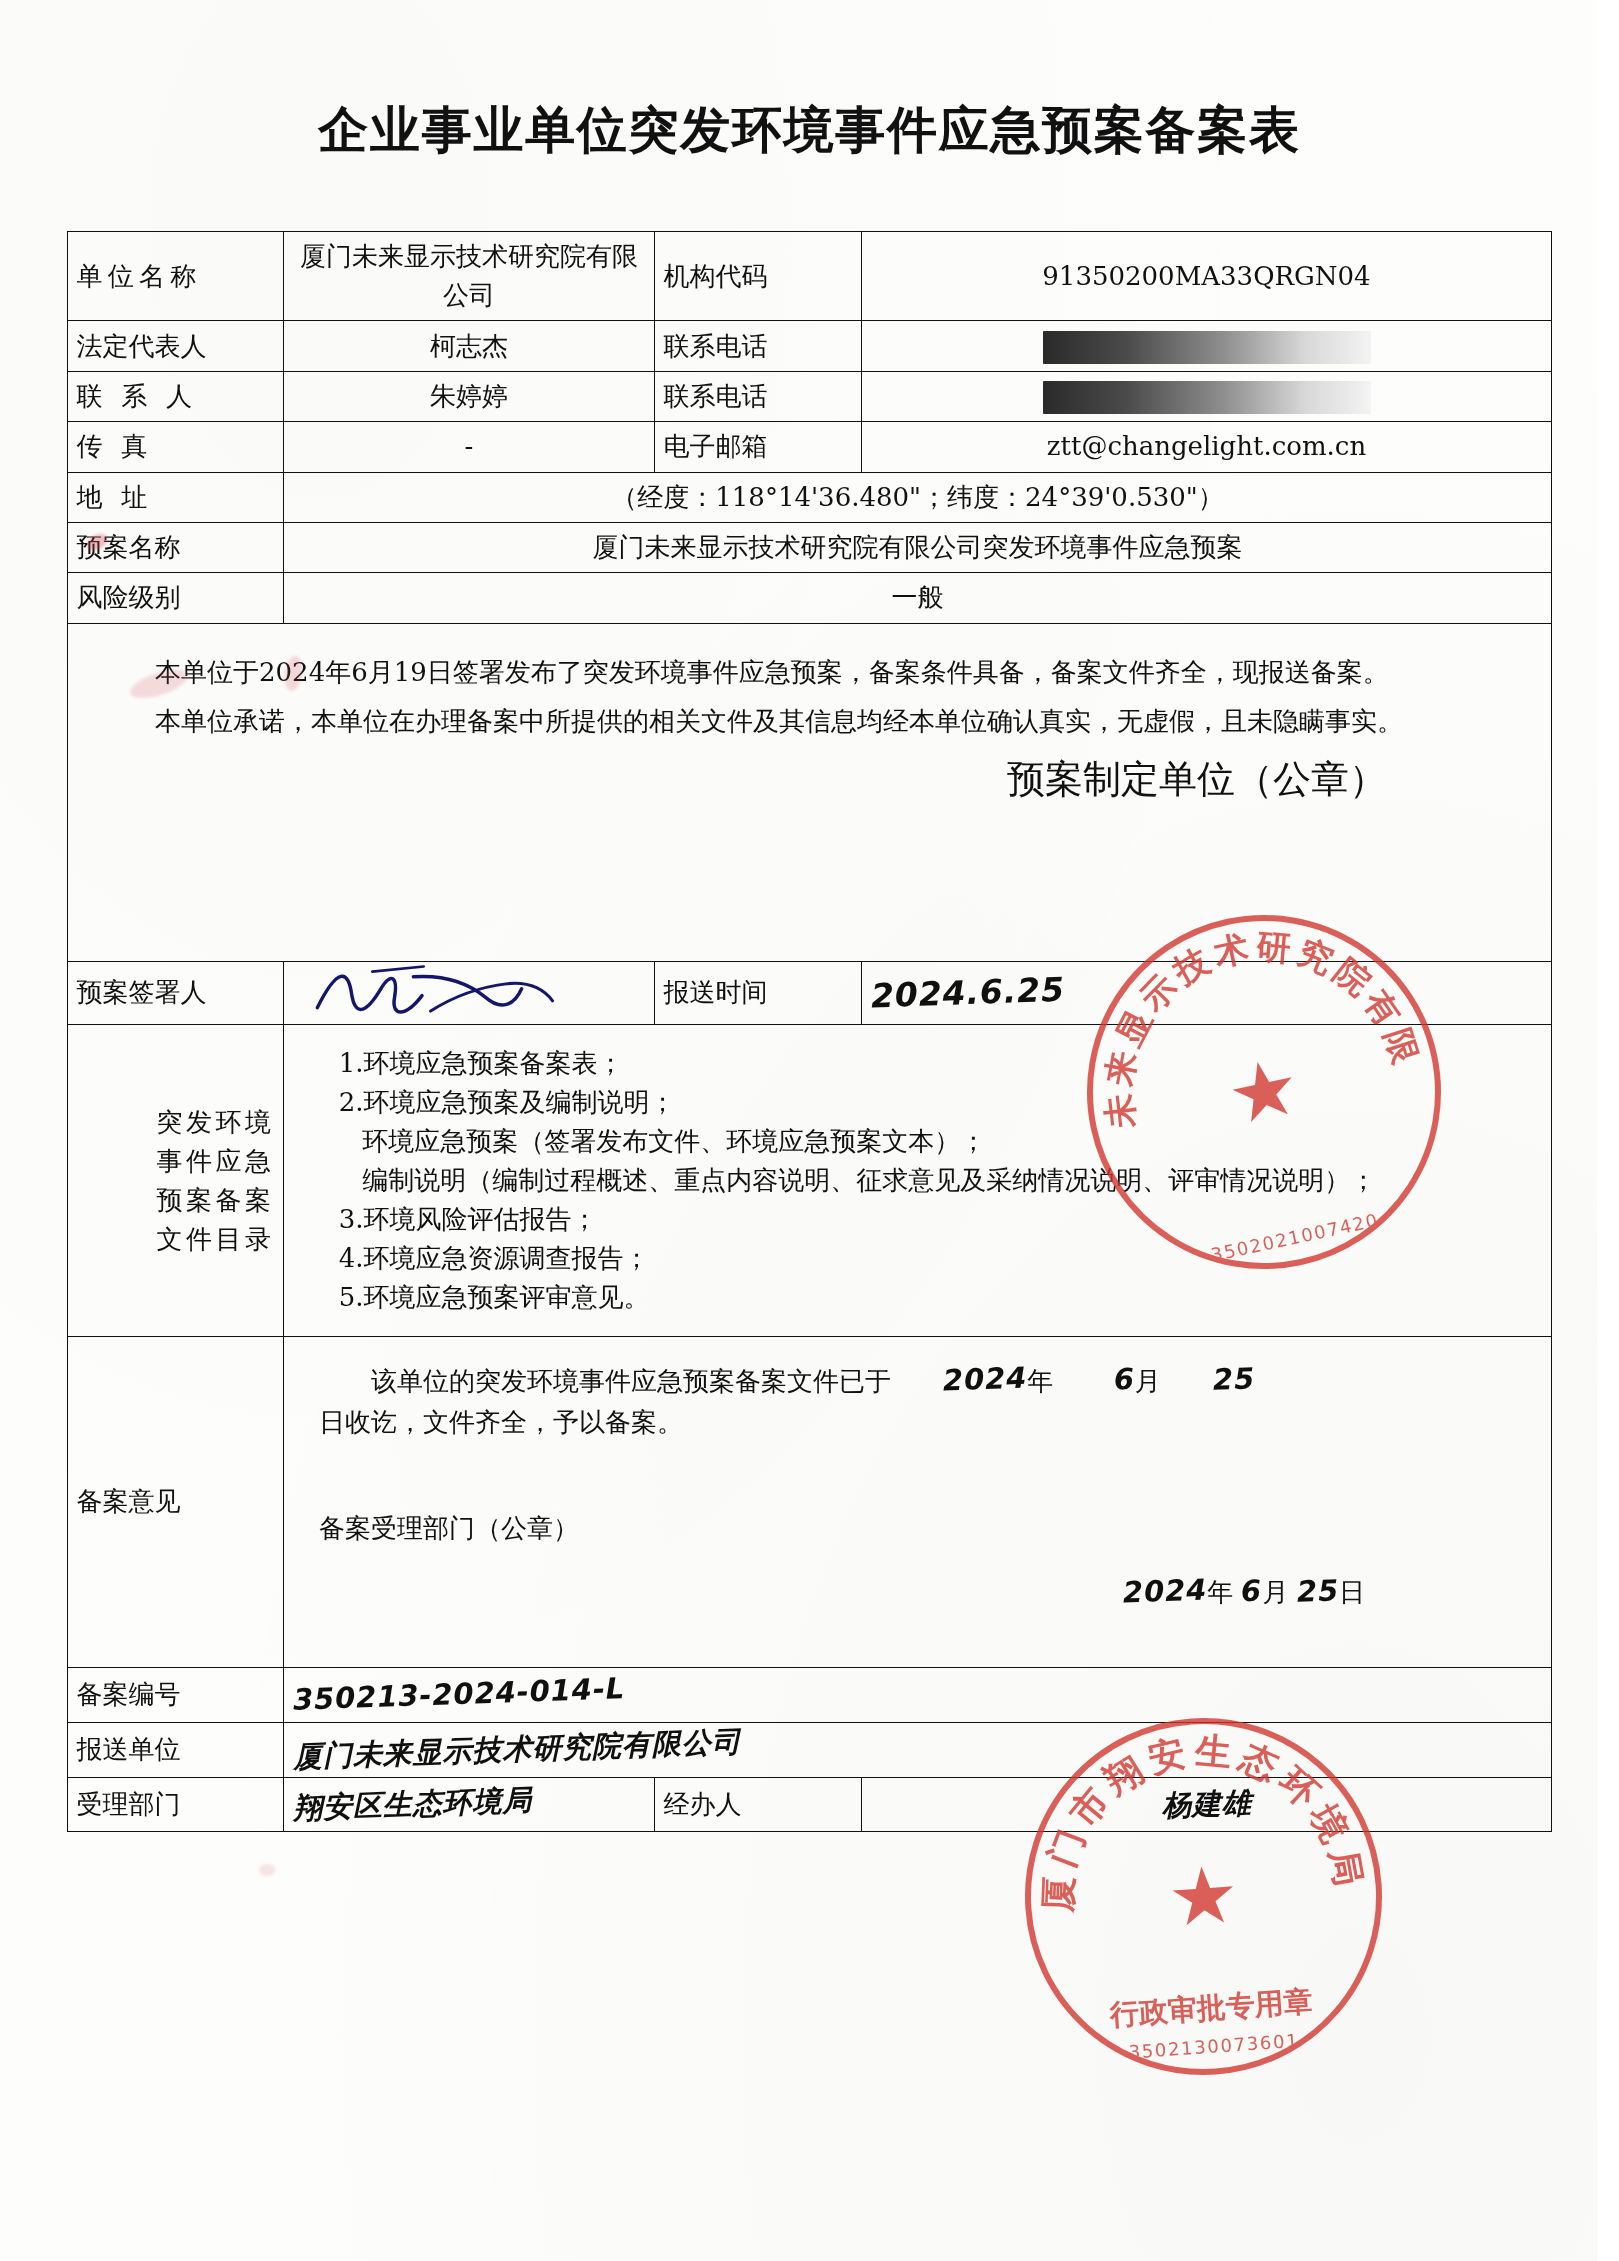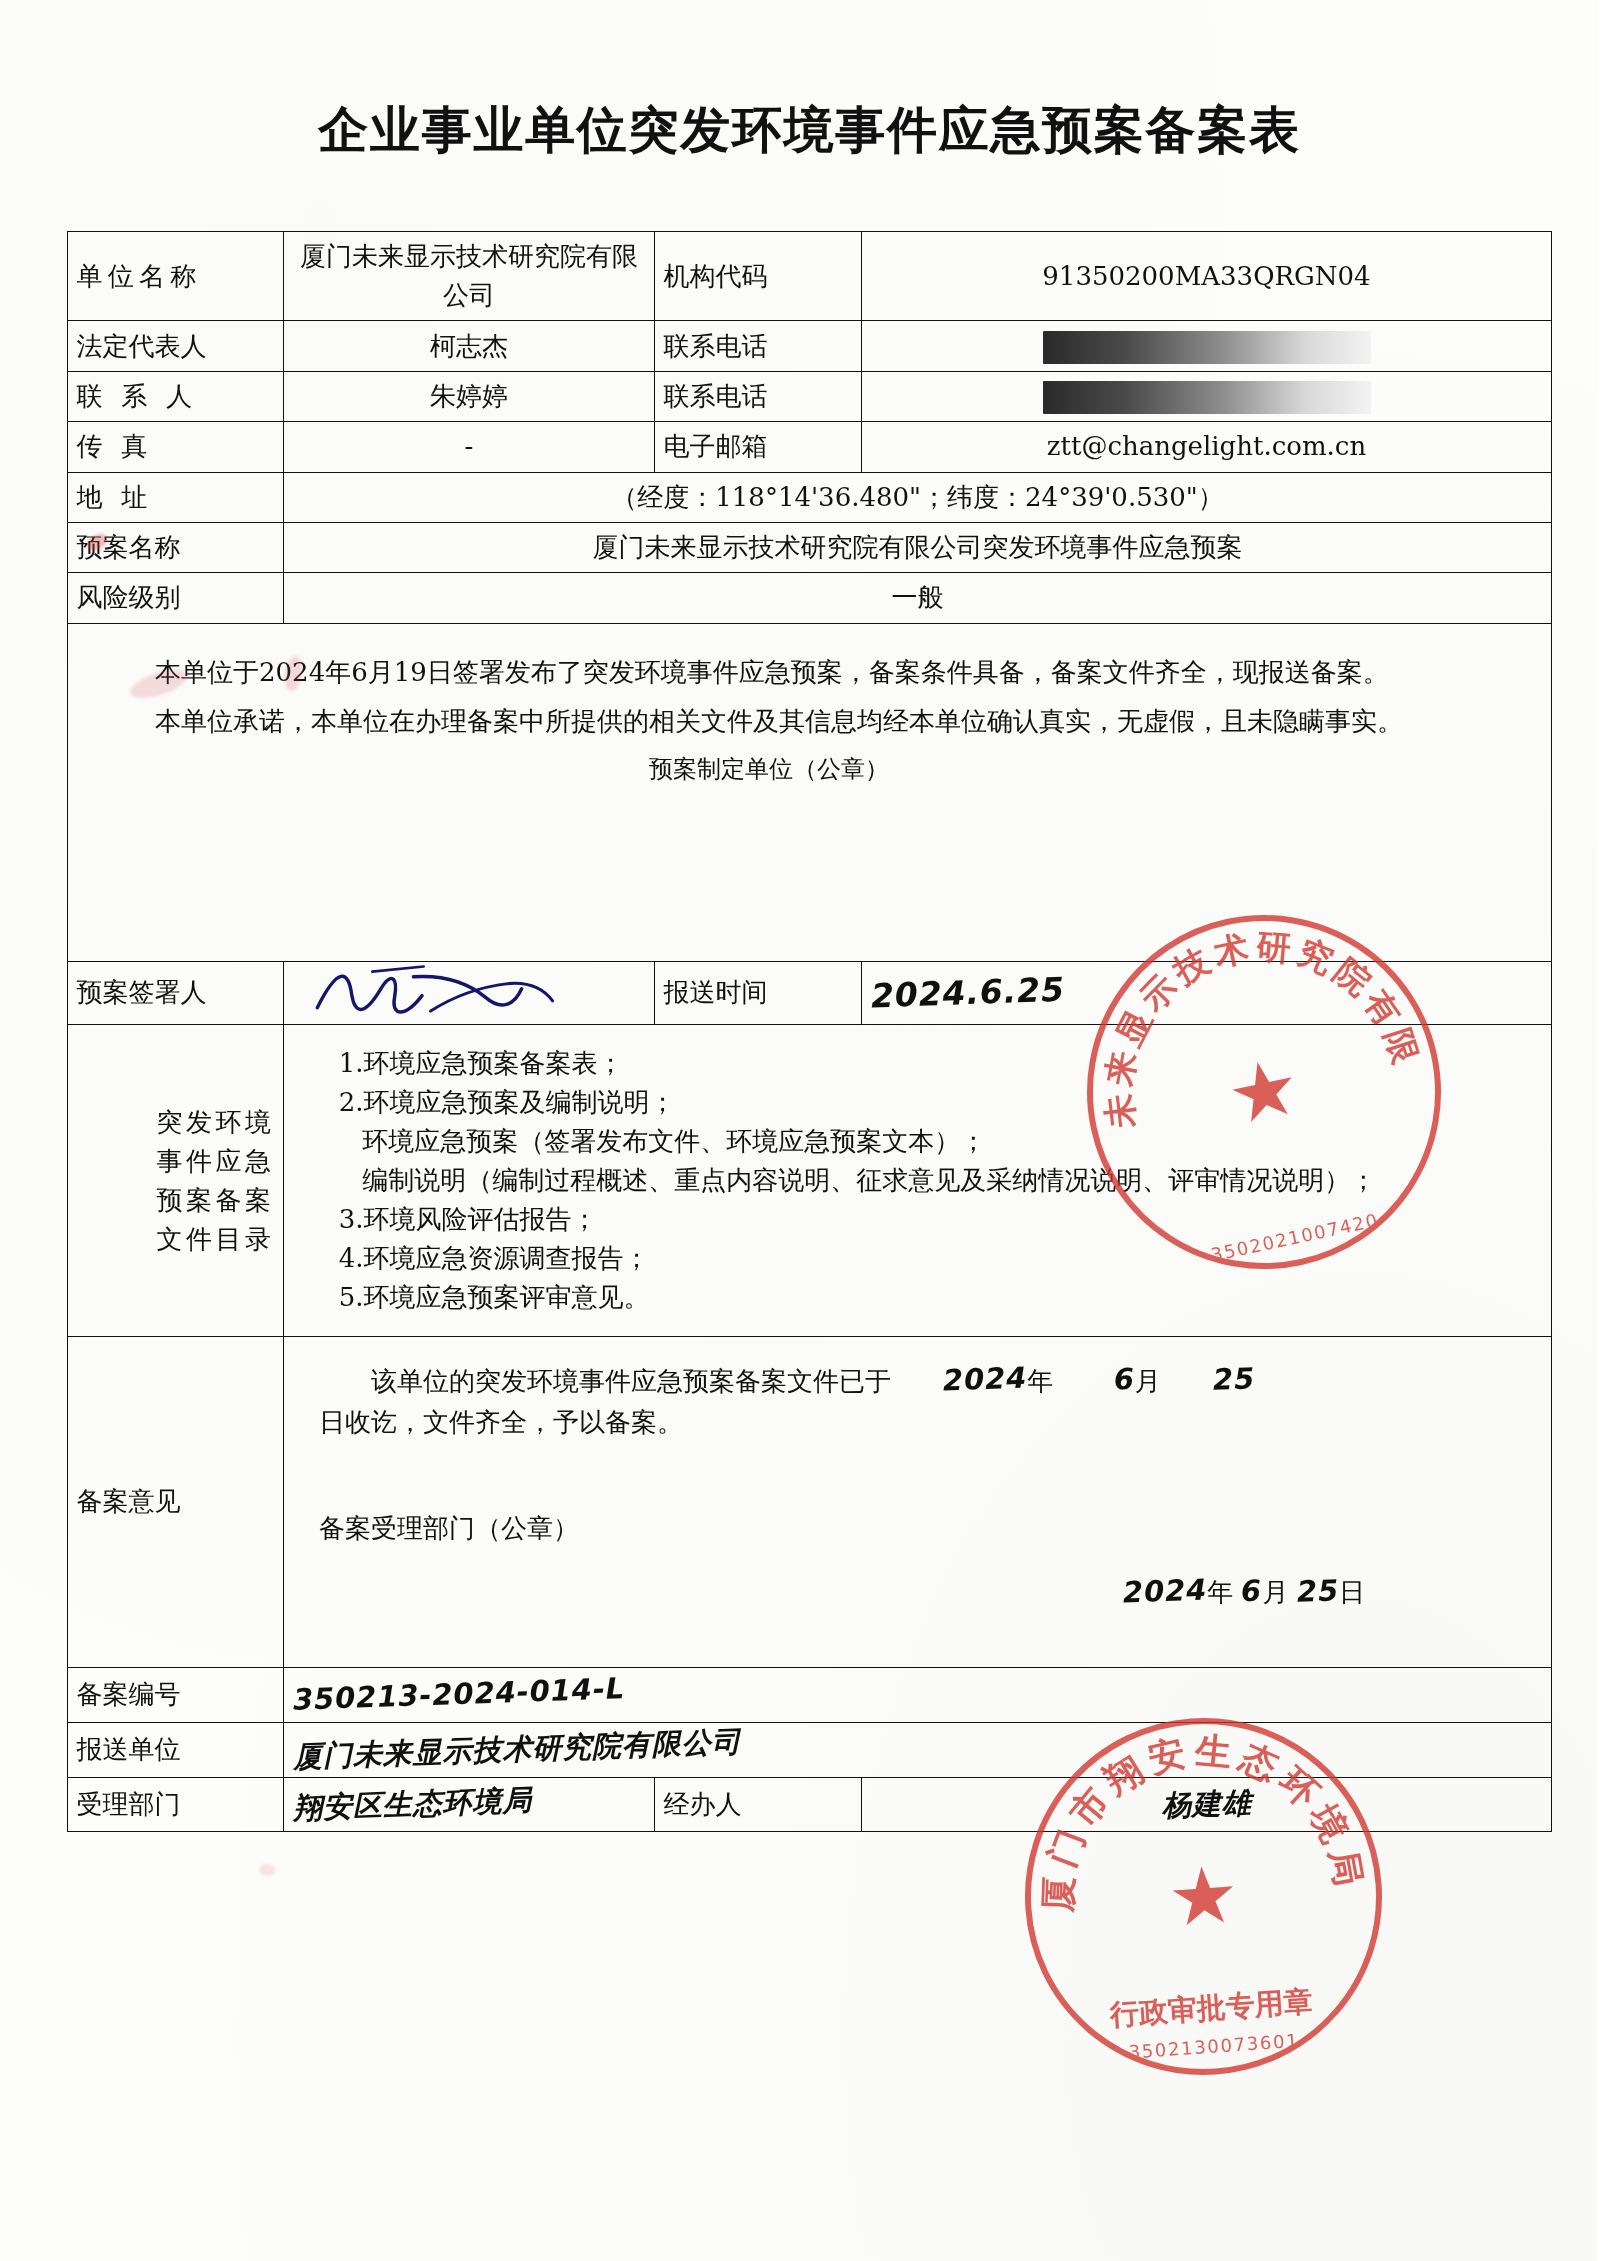--- a/index.html
+++ b/index.html
@@ -83,23 +83,23 @@
     text-align: justify;
     position: relative;
     height: 268px;
     vertical-align: top !important;
   }
   .statement p {
     margin: 0 0 10.4px 0;
     text-indent: 2em;
   }
   .sign-unit {
-    text-align: center;
+    text-align: right;
     padding-right: 129px;
-    font-size: 24px;
+    font-size: 38px;
     margin-top: 33px;
     text-indent: 0;
   }
 
   .catalog {
     padding: 19px 26px 19px 47px !important;
     font-size: 28px;
     line-height: 2.0;
     vertical-align: top !important;
   }

